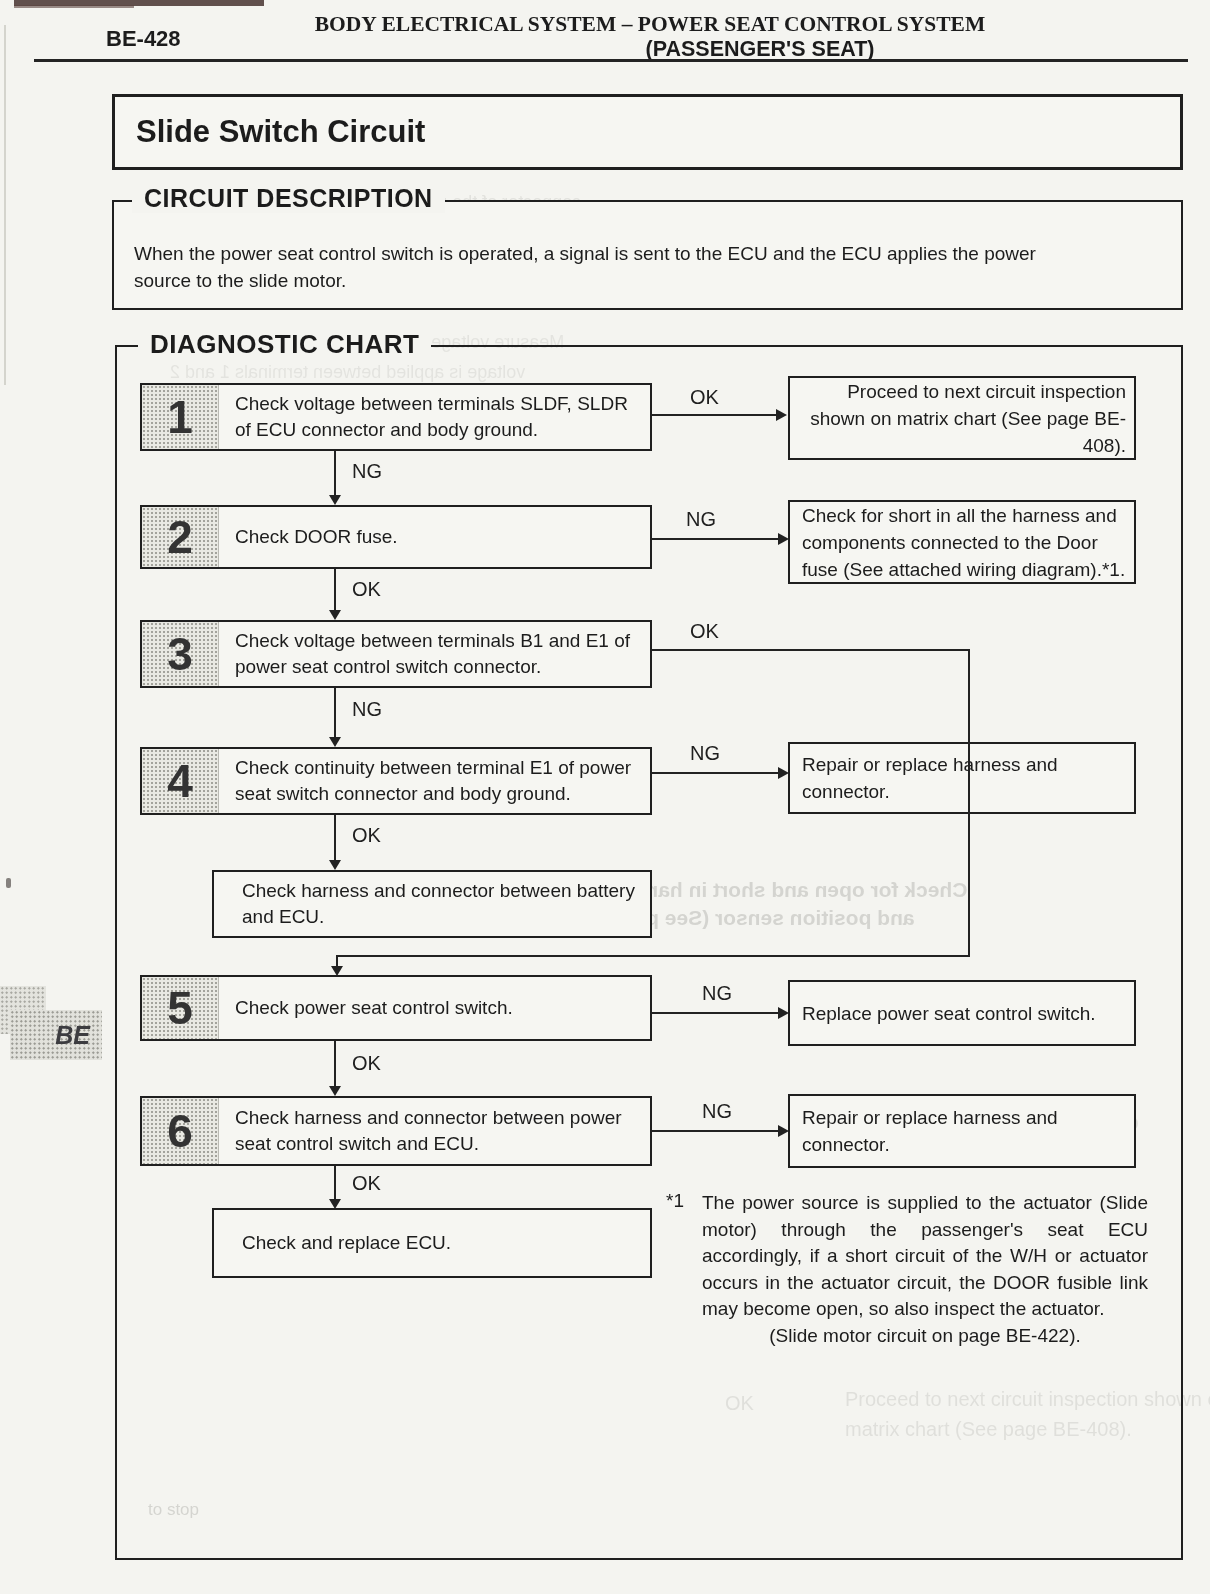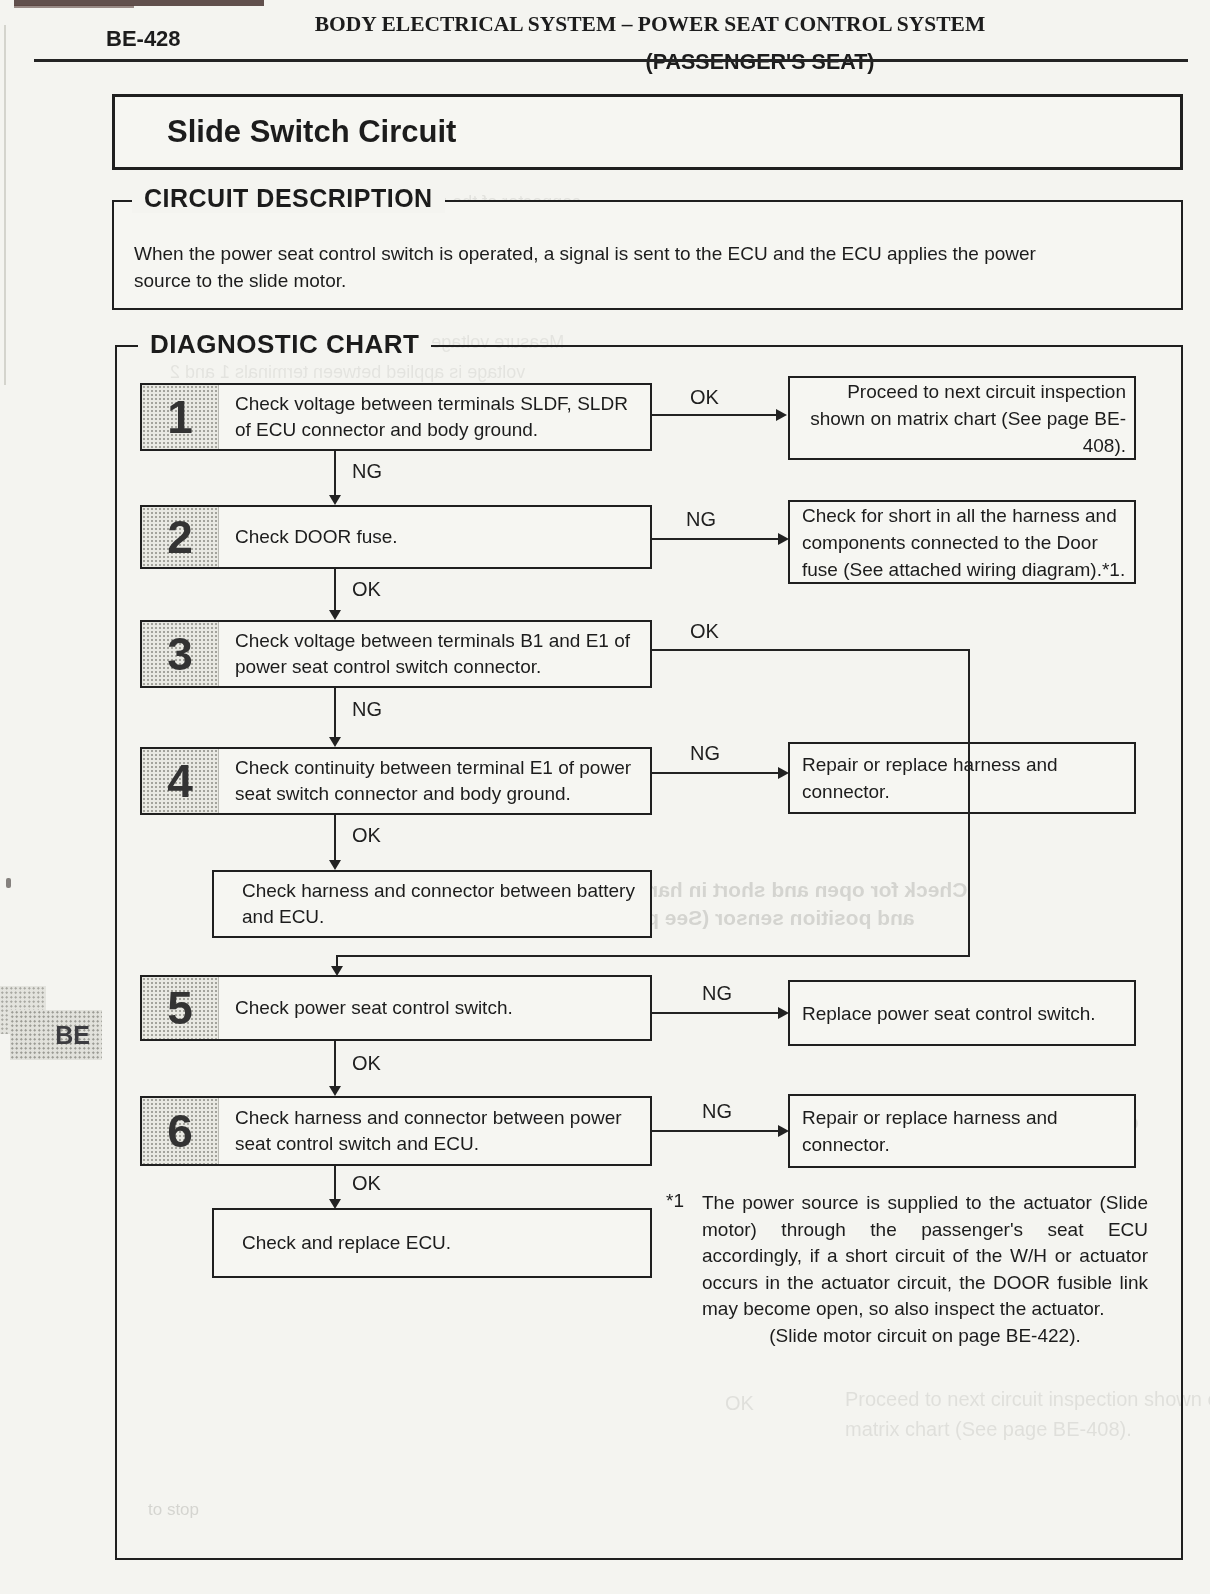--- a/index.html
+++ b/index.html
@@ -86,25 +86,25 @@
   <div class="ghost mir bold" style="left:300px;top:878px;font-size:21px;opacity:.28;">Check for open and short in harness and connectors between ECU</div>
   <div class="ghost mir bold" style="left:540px;top:906px;font-size:21px;opacity:.28;">and position sensor (See page IN-32).</div>
   <div class="ghost" style="left:845px;top:1388px;font-size:20px;opacity:.18;">Proceed to next circuit inspection shown on</div>
   <div class="ghost" style="left:845px;top:1418px;font-size:20px;opacity:.18;">matrix chart (See page BE-408).</div>
   <div class="ghost" style="left:725px;top:1392px;font-size:20px;opacity:.18;">OK</div>
   <div class="ghost mir" style="left:935px;top:1113px;font-size:19px;opacity:.20;">Check and replace ECU</div>
   <div class="ghost" style="left:148px;top:1500px;font-size:17px;opacity:.28;">to stop</div>
 
   <div class="abs bold" style="left:106px;top:26px;font-size:22px;">BE-428</div>
   <div class="abs bold" style="left:90px;top:12px;width:1120px;text-align:center;font-size:21.5px;font-family:Liberation Serif, serif;">BODY ELECTRICAL SYSTEM – POWER SEAT CONTROL SYSTEM</div>
-  <div class="abs bold" style="left:310px;top:37px;width:900px;text-align:center;font-size:21.5px;margin-top:13px;">(PASSENGER'S SEAT)</div>
+  <div class="abs bold" style="left:310px;top:37px;width:900px;text-align:center;font-size:21.5px;">(PASSENGER'S SEAT)</div>
   <div class="abs" style="left:34px;top:59px;width:1154px;height:3px;background:#242424;"></div>
 
   <div class="box" style="left:112px;top:94px;width:1071px;height:76px;border-width:3px;">
-    <div class="bold" style="padding-left:52px;font-size:31px;line-height:70px;">Slide Switch Circuit</div>
+    <div class="bold" style="padding-left:21px;font-size:31px;line-height:70px;">Slide Switch Circuit</div>
   </div>
 
   <div class="box" style="left:112px;top:200px;width:1071px;height:110px;"></div>
   <div class="section-head" style="left:132px;top:184px;font-size:25px;text-align:center;">CIRCUIT DESCRIPTION</div>
   <div class="abs" style="left:134px;top:240px;width:960px;font-size:19px;line-height:27px;">When the power seat control switch is operated, a signal is sent to the ECU and the ECU applies the power source to the slide motor.</div>
 
   <div class="box" style="left:115px;top:345px;width:1068px;height:1215px;background:transparent;"></div>
   <div class="section-head" style="left:138px;top:329px;font-size:26px;">DIAGNOSTIC CHART</div>
 
   <div class="box step" style="left:140px;top:383px;width:512px;height:68px;">
@@ -211,17 +211,17 @@
   <div class="arrow-down" style="left:329px;top:1199px;"></div>
   <div class="flow-label" style="left:352px;top:1172px;">OK</div>
 
   <div class="abs" style="left:666px;top:1190px;font-size:19px;">*1</div>
   <div class="footnote" style="left:702px;top:1190px;width:446px;">
     <p>The power source is supplied to the actuator (Slide motor) through the passenger's seat ECU accordingly, if a short circuit of the W/H or actuator occurs in the actuator circuit, the DOOR fusible link may become open, so also inspect the actuator.</p>
     <p class="last">(Slide motor circuit on page BE-422).</p>
   </div>
 
   <div class="abs halftone" style="left:0;top:986px;width:46px;height:48px;opacity:.85;"></div>
-  <div class="abs halftone" style="left:10px;top:1010px;width:92px;height:50px;">
+  <div class="abs halftone" style="left:10px;top:1010px;width:92px;height:50px;font-style:italic;">
     <div class="bold" style="text-align:right;padding-right:12px;line-height:50px;font-size:25px;color:#3c3c40;">BE</div>
   </div>
 
 </div>
 
 </body></html>

